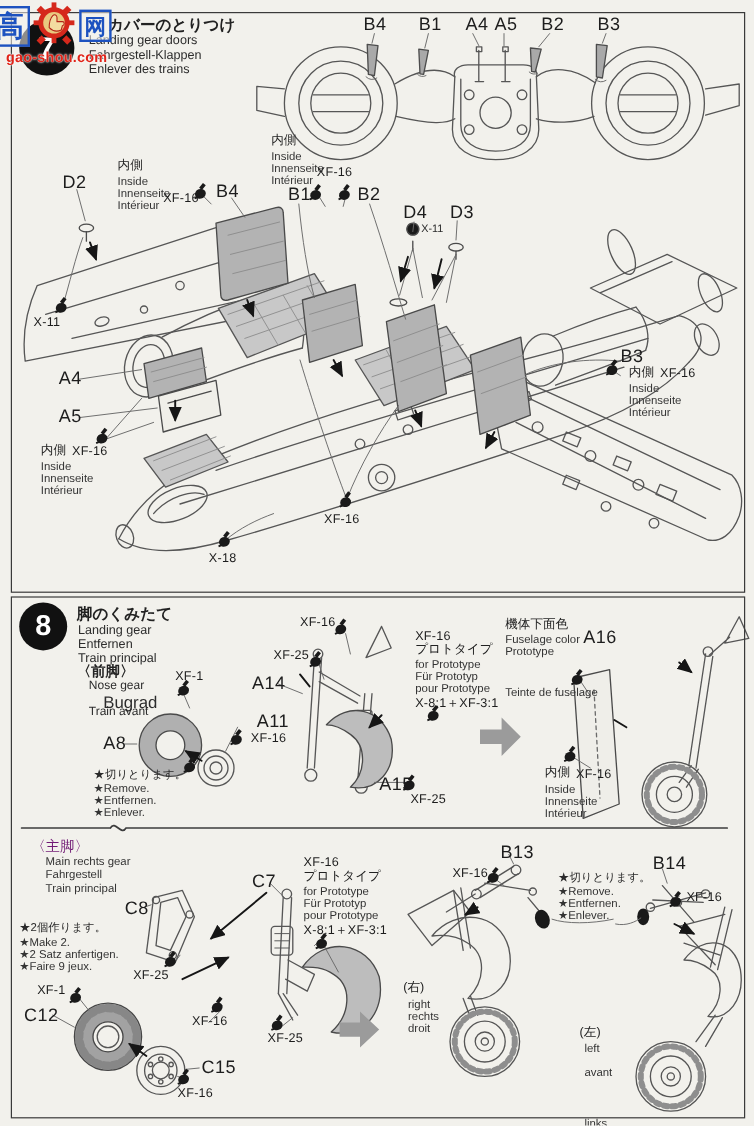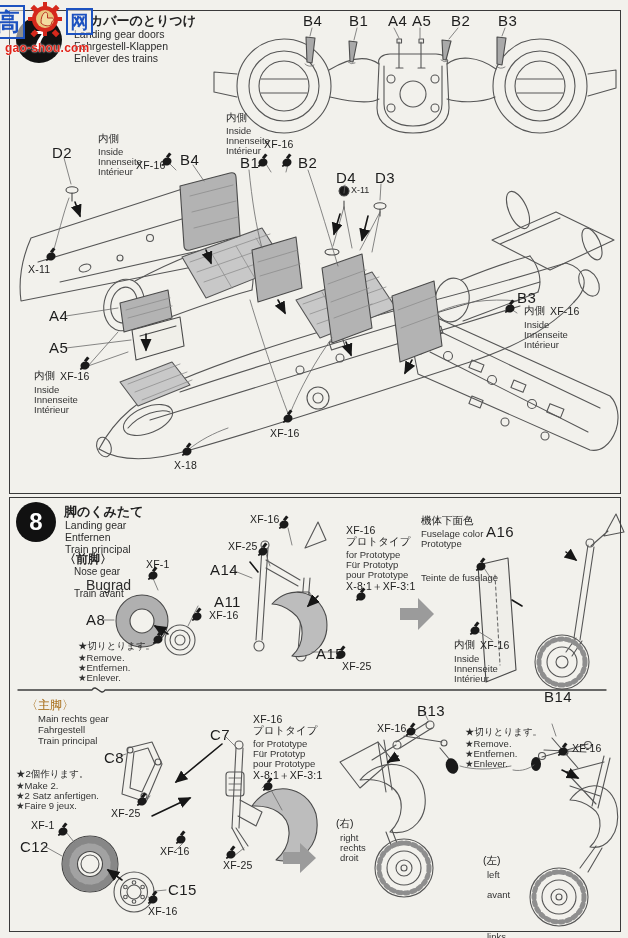--- a/index.html
+++ b/index.html
@@ -8,21 +8,21 @@
   #stage{position:absolute;inset:0;width:628px;height:938px;}
   svg.art{position:absolute;left:0;top:0;z-index:1;}
   .box{position:absolute;border:1.6px solid #3a3a3a;z-index:2;pointer-events:none;}
   #labels{position:absolute;inset:0;z-index:3;}
   .lb{position:absolute;white-space:pre;color:#262626;line-height:1;}
   .lb.part{font-size:15px;letter-spacing:.4px;color:#1d1d1d;}
   .lb.code{font-size:10.5px;letter-spacing:.2px;color:#1d1d1d;}
   .lb.code-sm{font-size:9px;color:#2a2a2a;}
   .lb.note{font-size:9.5px;color:#333;}
   .lb.note-ja{font-size:9.5px;color:#2a2a2a;}
-  .lb.ja{font-size:12px;color:#a16207;}
+  .lb.ja{font-size:12px;color:#701a75;}
   .lb.ja-sm{font-size:10.5px;color:#222;}
   .step-circle{position:absolute;background:#111;border-radius:50%;z-index:3;
       display:flex;align-items:center;justify-content:center;color:#fff;font-weight:bold;}
   .stitle{position:absolute;z-index:3;white-space:pre;color:#2c2c2c;}
   .stitle.jp{font-size:13px;font-weight:bold;color:#222;}
   .stitle.lat{font-size:10.5px;}
   #watermark{position:absolute;left:0;top:0;z-index:6;width:150px;height:62px;}
   .wm-char{position:absolute;border:2.5px solid #1d52c0;color:#1d52c0;font-weight:bold;
       background:rgba(244,243,239,.55);display:flex;align-items:center;justify-content:center;}
   .wm-site{position:absolute;font-size:12px;font-weight:bold;color:#e02318;
@@ -420,21 +420,21 @@
       <div class="lb code" style="left: 160px; top: 846px;">XF-16</div>
       <div class="lb code" style="left: 223px; top: 860px;">XF-25</div>
       <div class="lb part" style="left: 168px; top: 882px;">C15</div>
       <div class="lb code" style="left: 148px; top: 906px;">XF-16</div>
       <div class="lb part" style="left: 417px; top: 703px;">B13</div>
       <div class="lb code" style="left: 377px; top: 723px;">XF-16</div>
       <div class="lb note-ja" style="left: 465px; top: 727px;">★切りとります。</div>
       <div class="lb note" style="left: 465px; top: 739px;">★Remove.</div>
       <div class="lb note" style="left: 465px; top: 749px;">★Entfernen.</div>
       <div class="lb note" style="left: 465px; top: 759px;">★Enlever.</div>
-      <div class="lb part" style="left: 544px; top: 689px;">B14</div>
+      <div class="lb part" style="left: 544px; top: 712px;">B14</div>
       <div class="lb code" style="left: 572px; top: 743px;">XF-16</div>
       <div class="lb ja-sm" style="left: 336px; top: 818px;">(右)</div>
       <div class="lb note" style="left: 340px; top: 833px;">right</div>
       <div class="lb note" style="left: 340px; top: 843px;">rechts</div>
       <div class="lb note" style="left: 340px; top: 853px;">droit</div>
       <div class="lb ja-sm" style="left: 483px; top: 855px;">(左)</div>
       <div class="lb note" style="left: 487px; top: 870px; text-align: center;">left</div>
       <div class="lb note" style="left: 487px; top: 932px;">links</div>
       <div class="lb note" style="left: 487px; top: 890px;">avant</div>
       <span class="icon-paint" style="left: 159px; top: 152px;"><svg width="15" height="15" viewBox="0 0 15 15">

